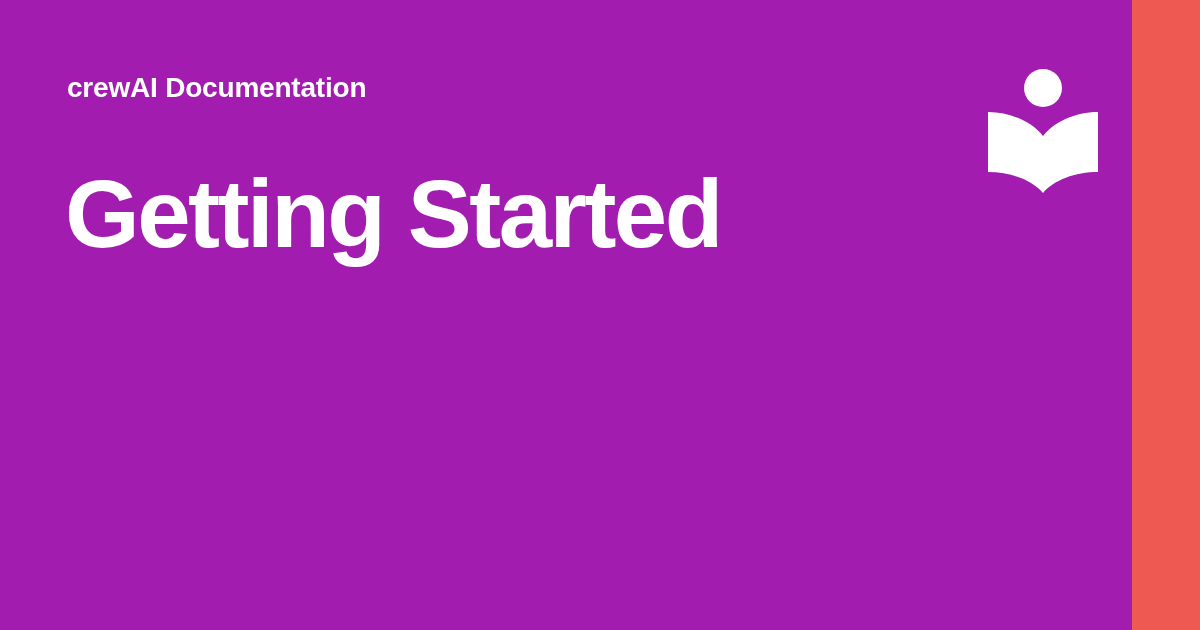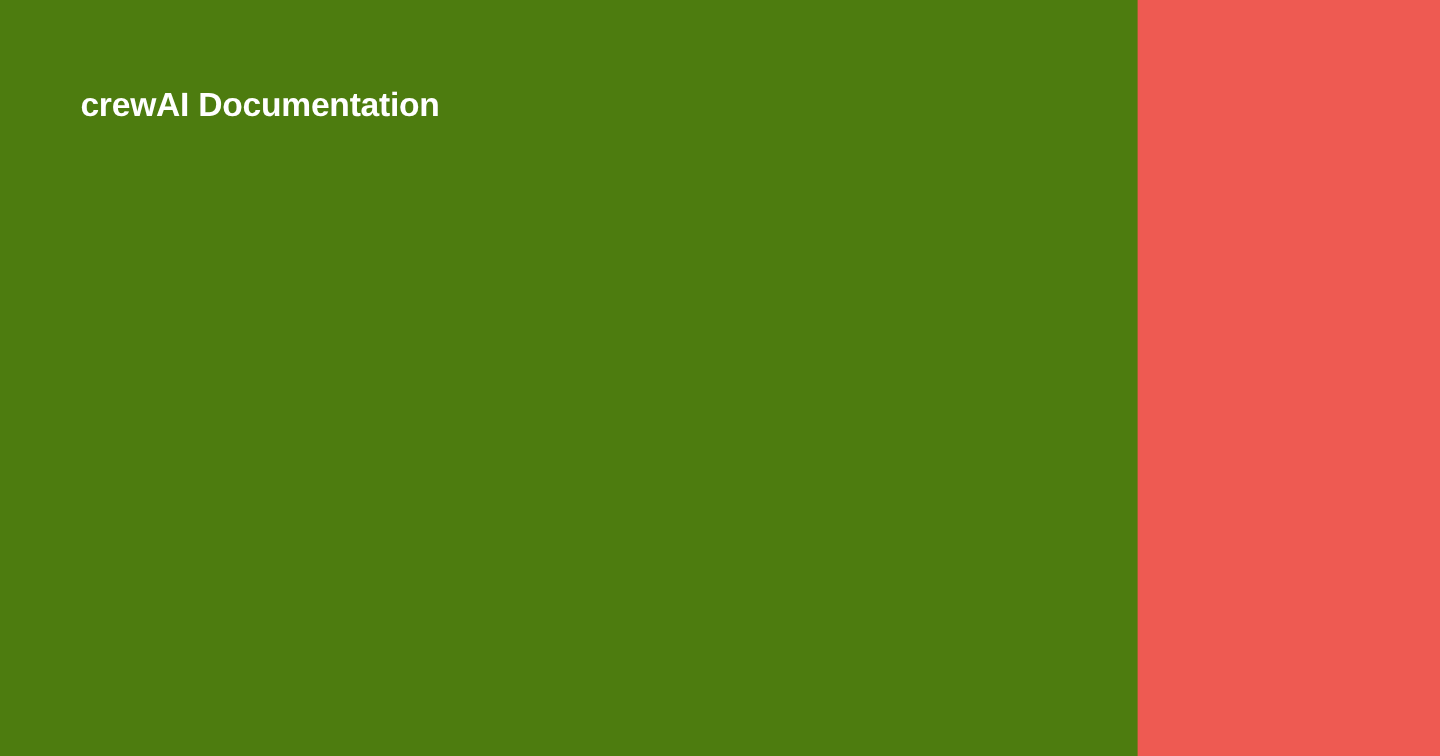--- a/index.html
+++ b/index.html
@@ -11,23 +11,23 @@
     width: 1200px;
     height: 630px;
     overflow: hidden;
     font-family: "Liberation Sans", sans-serif;
     background: #ee5a52;
   }
 
   .banner {
     position: relative;
     box-sizing: border-box;
-    width: 948px;
+    width: 1132px;
     height: 630px;
-    background-color: #4d7c0f;
+    background-color: #a21caf;
     overflow: hidden;
   }
 
   .banner-content {
     position: absolute;
     left: 67px;
     top: 0;
     width: 860px;
     height: 630px;
   }
@@ -75,20 +75,21 @@
   }
 </style>
 </head>
 <body>
 
 <div class="banner">
 
   <div class="banner-content">
     <p class="eyebrow">crewAI Documentation</p>
 
+    <h1 class="page-title">Getting Started</h1>
   </div>
 
   <div class="brand-mark">
     <svg viewBox="0 0 128 140" xmlns="http://www.w3.org/2000/svg" aria-hidden="true">
       <circle cx="63" cy="26" r="19" fill="#ffffff"></circle>
       <path d="M8 50
                C 31 50, 52 60, 63 74
                C 74 60, 95 50, 118 50
                L 118 110
                C 95 110, 74 118, 63 131

